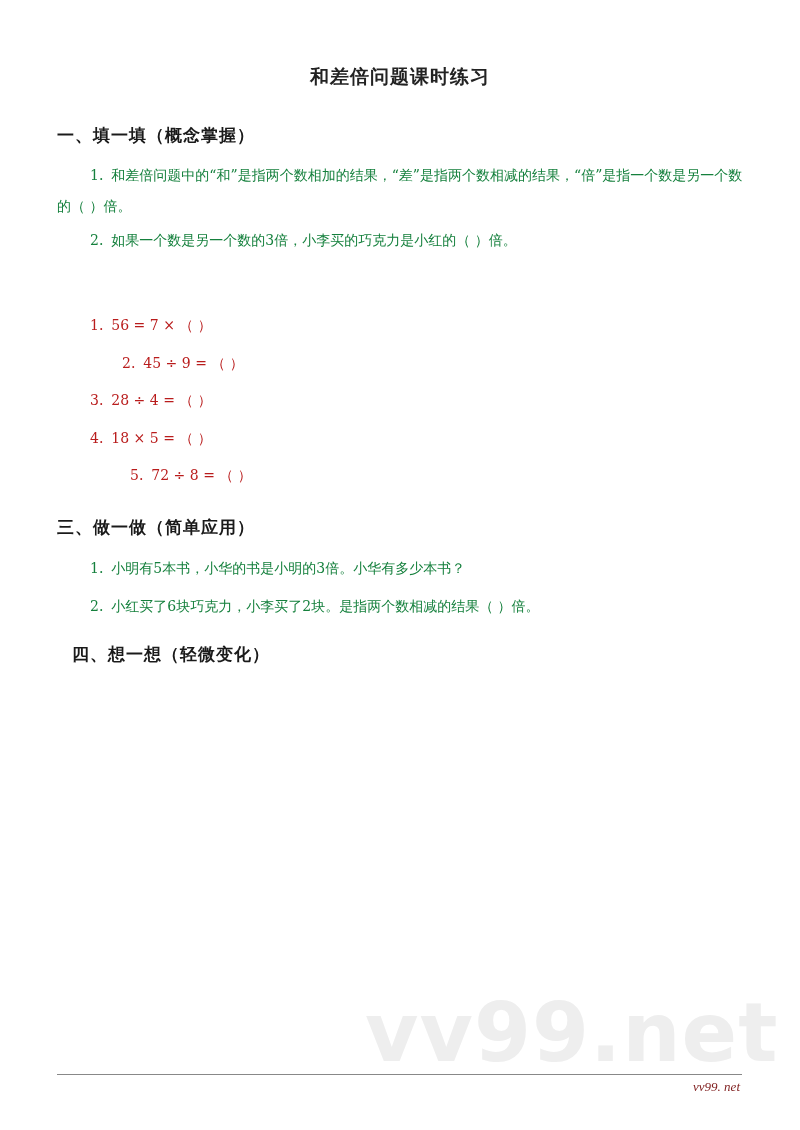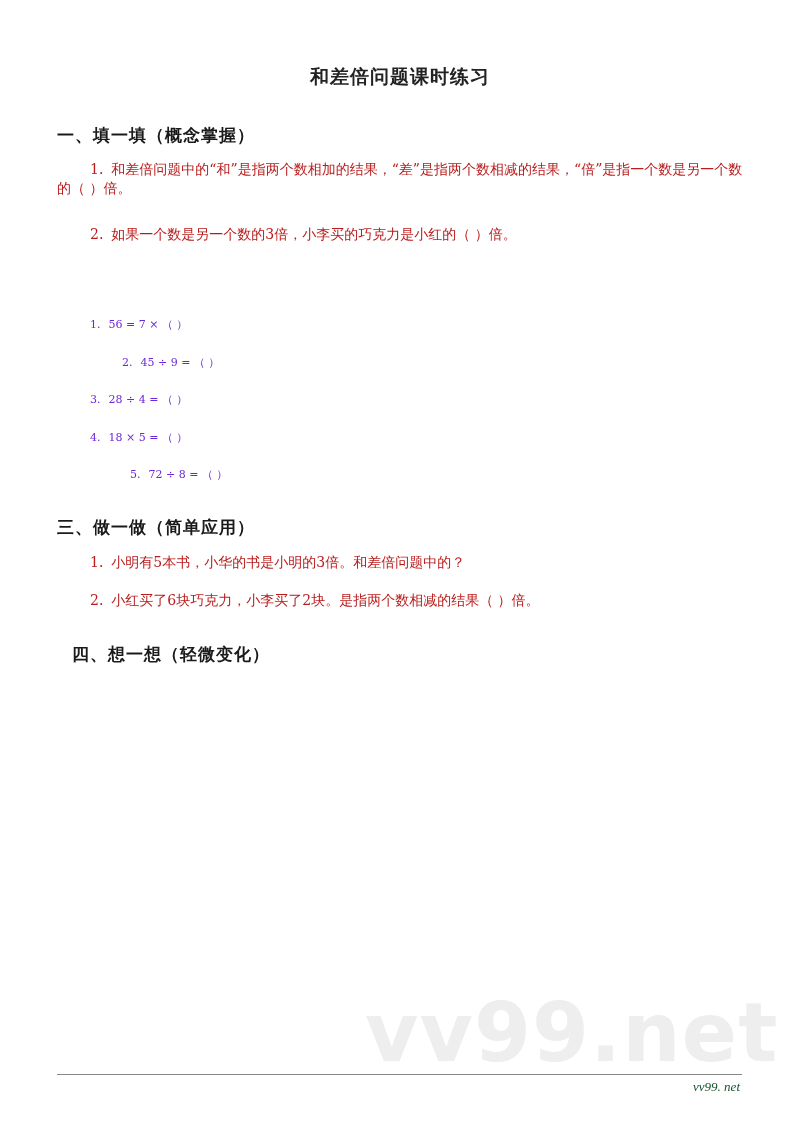--- a/index.html
+++ b/index.html
@@ -8,34 +8,34 @@
   .title {
     position: absolute; left: 0; width: 800px; top: 64px; text-align: center;
     font-family: "DejaVu Sans", sans-serif; font-weight: bold; font-size: 19px; color: #222; letter-spacing: 1px;
   }
   .heading {
     position: absolute; left: 57px;
     font-family: "DejaVu Sans", sans-serif; font-weight: bold; font-size: 17px; color: #1a1a1a; letter-spacing: 1px;
   }
   .item {
     position: absolute; left: 57px; width: 690px;
-    font-family: "DejaVu Serif", serif; font-size: 14px; color: #b91c1c; line-height: 19px;
+    font-family: "DejaVu Serif", serif; font-size: 14px; color: #15803d; line-height: 31px;
   }
   .item .num { margin-right: 8px; }
   .indent { padding-left: 33px; }
-  .calc { font-family: "DejaVu Serif", serif; font-size: 11px; color: #6d28d9; position: absolute; left: 90px; }
+  .calc { font-family: "DejaVu Serif", serif; font-size: 14px; color: #b91c1c; position: absolute; left: 90px; }
   .calc span { margin-right: 8px; }
   .watermark {
     position: absolute; left: 365px; top: 985px;
     font-family: "DejaVu Sans", sans-serif; font-weight: bold; font-size: 82px; color: #eeeeee; letter-spacing: 1px;
   }
   .footer-line { position: absolute; left: 57px; top: 1074px; width: 685px; height: 0; border-top: 1.5px solid #888; }
   .footer-text {
     position: absolute; right: 60px; top: 1079px;
-    font-family: "Liberation Serif", serif; font-style: italic; font-size: 13px; color: #14532d;
+    font-family: "Liberation Serif", serif; font-style: italic; font-size: 13px; color: #7f1d1d;
   }
 </style>
 </head>
 <body>
 
 <div class="page">
   <div class="title">和差倍问题课时练习</div>
 
   <div class="heading" style="top:124px;">一、填一填（概念掌握）</div>
   <div class="item" style="top: 160px; text-indent: 33px;">
@@ -46,21 +46,21 @@
   </div>
 
   <div class="calc" style="top:317px;"><span>1.</span><span>56 = 7 × （ ）</span></div>
   <div class="calc" style="top:355px;margin-left:32px;"><span>2.</span><span>45 ÷ 9 = （ ）</span></div>
   <div class="calc" style="top:392px;"><span>3.</span><span>28 ÷ 4 = （ ）</span></div>
   <div class="calc" style="top:430px;"><span>4.</span><span>18 × 5 = （ ）</span></div>
   <div class="calc" style="top:467px;margin-left:40px;"><span>5.</span><span>72 ÷ 8 = （ ）</span></div>
 
   <div class="heading" style="top:516px;">三、做一做（简单应用）</div>
   <div class="item indent" style="top:553px;">
-    <span class="num">1.</span><span>小明有5本书，小华的书是小明的3倍。和差倍问题中的？</span>
+    <span class="num">1.</span><span>小明有5本书，小华的书是小明的3倍。小华有多少本书？</span>
   </div>
   <div class="item indent" style="top:591px;">
     <span class="num">2.</span><span>小红买了6块巧克力，小李买了2块。是指两个数相减的结果（ ）倍。</span>
   </div>
 
   <div class="heading" style="top:643px;margin-left:15px;">四、想一想（轻微变化）</div>
 
   <div class="watermark">vv99.net</div>
   <div class="footer-line"></div>
   <div class="footer-text">vv99. net</div>

